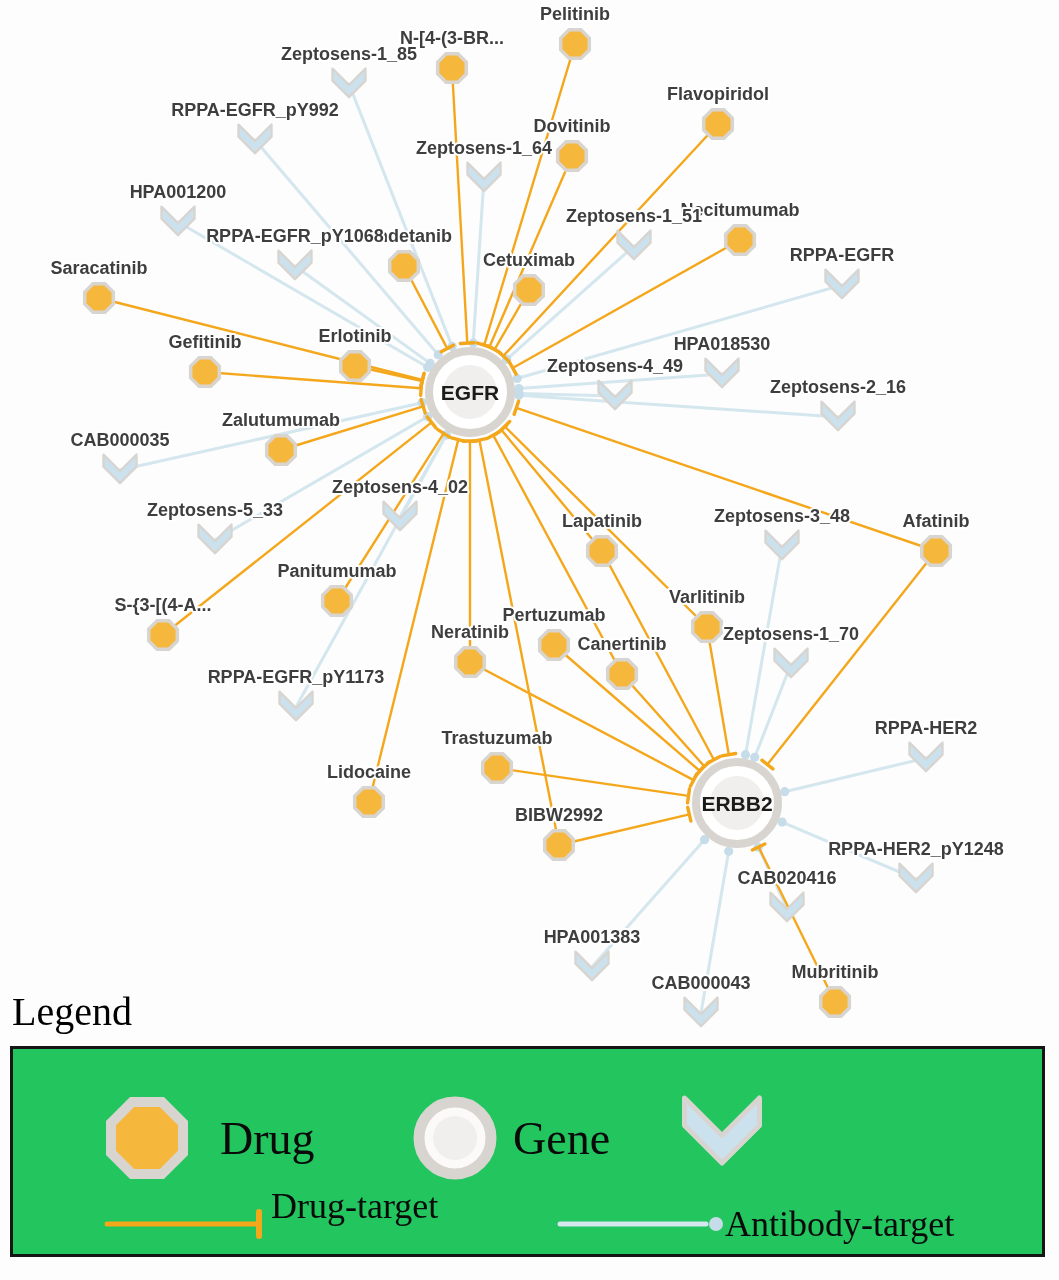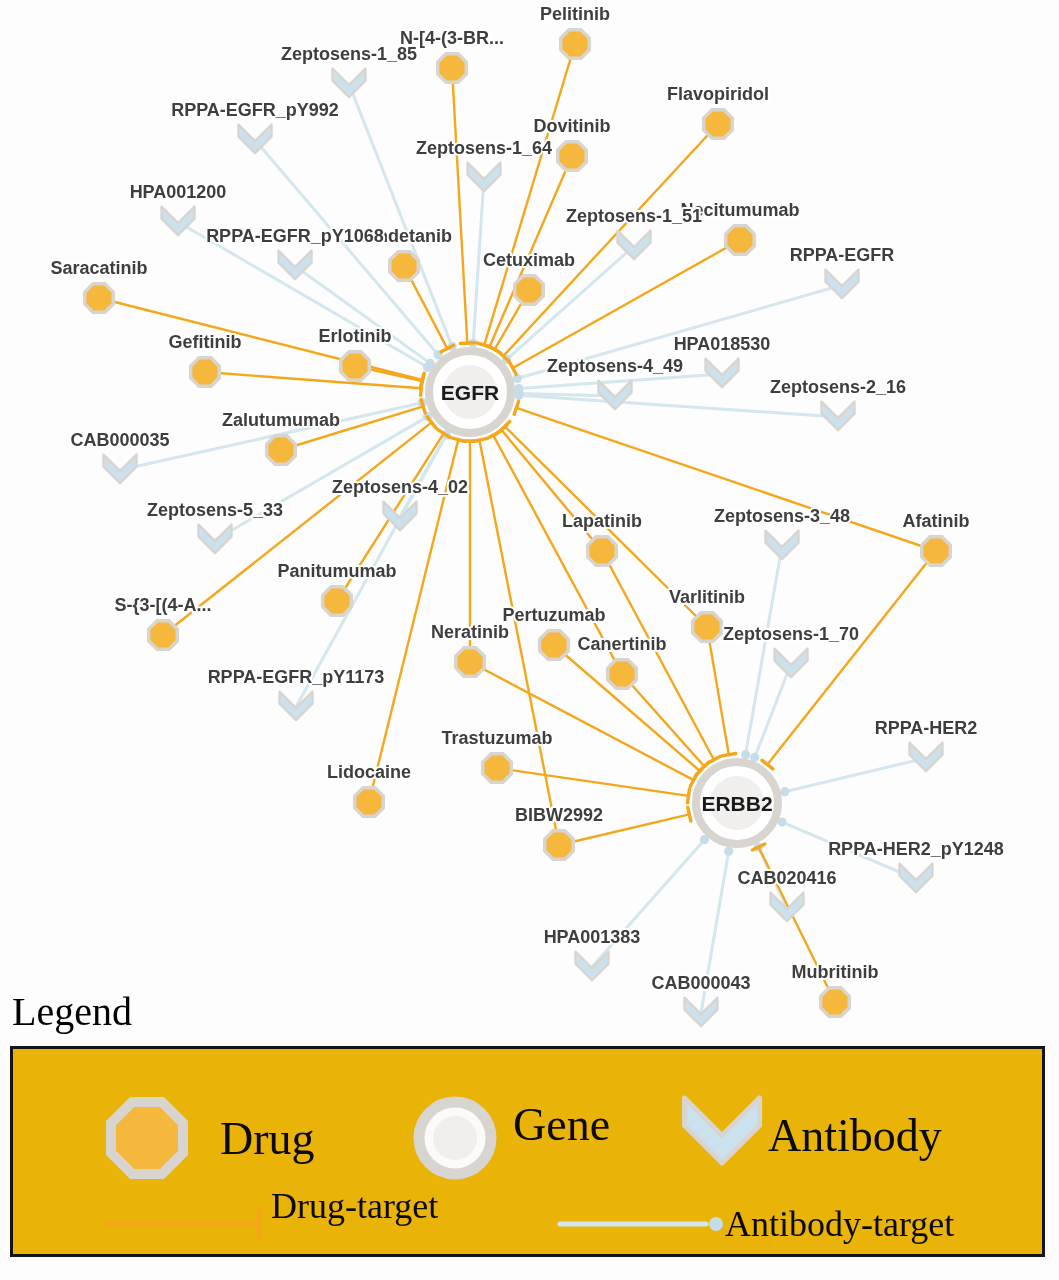--- a/index.html
+++ b/index.html
@@ -2,21 +2,21 @@
 <html><head>
 <meta charset="utf-8">
 <style>
   html,body{margin:0;padding:0;background:#ffffff;}
   .page{position:relative;width:1059px;height:1280px;background:#fdfdfd;overflow:hidden;
         font-family:"Liberation Sans",sans-serif;}
   .network-svg{position:absolute;left:0;top:0;}
   .legend-title{position:absolute;left:12px;top:988px;font-family:"Liberation Serif",serif;
         font-weight:normal;font-size:40px;color:#000;}
   .legend-box{position:absolute;left:10px;top:1046px;width:1035px;height:211px;
-        border:3px solid #151515;background:#eab308;box-sizing:border-box;text-align:center;}
+        border:3px solid #151515;background:#22c55e;box-sizing:border-box;text-align:center;}
   .lg-item{position:absolute;transform:translateY(-50%);font-family:"Liberation Serif",serif;
         color:#0a0a0a;white-space:nowrap;}
   .lg-big{font-size:46px;}
   .lg-small{font-size:36px;}
   .sym{position:absolute;}
 </style>
 </head>
 <body>
 
 <div class="page">
@@ -335,26 +335,25 @@
   <div class="legend-box">
     <svg class="sym" style="left:78px;top:33px" width="112" height="112">
         <polygon points="92.0,70.9 70.9,92.0 41.1,92.0 20.0,70.9 20.0,41.1 41.1,20.0 70.9,20.0 92.0,41.1" fill="#f6b73d" stroke="#d8d5d1" stroke-width="10"></polygon>
       </svg>
     <div class="lg-item lg-big" style="left:207px;top:89px">Drug</div>
 
     <svg class="sym" style="left:386px;top:33px" width="112" height="112">
         <circle cx="56" cy="56" r="36" fill="#fbfaf9" stroke="#d8d5d1" stroke-width="11"></circle>
         <circle cx="56" cy="56" r="22" fill="#f1efed"></circle>
       </svg>
-    <div class="lg-item lg-big" style="left:500px;top:75px">Gene</div>
+    <div class="lg-item lg-big" style="left:500px;top:89px">Gene</div>
 
     <svg class="sym" style="left:653px;top:34px" width="112" height="100">
         <path d="M 18.5,15.0 L 56.0,52.5 L 93.5,15.0 L 93.5,42.5 L 56.0,80.0 L 18.5,42.5 Z" fill="#cbe2ee" stroke="#d8d5d1" stroke-width="5" stroke-linejoin="round"></path>
       </svg>
-    <div class="lg-item lg-big" style="left:755px;top:86px">Antibody</div>
 
     <svg class="sym" style="left:90px;top:158px" width="180" height="34">
         <line x1="4" y1="17" x2="156" y2="17" stroke="#f4a71b" stroke-width="5" stroke-linecap="round"></line>
         <line x1="156" y1="5" x2="156" y2="29" stroke="#f4a71b" stroke-width="6" stroke-linecap="round"></line>
       </svg>
     <div class="lg-item lg-small" style="left:258px;top:157px">Drug-target</div>
 
     <svg class="sym" style="left:543px;top:158px" width="180" height="34">
         <line x1="4" y1="17" x2="150" y2="17" stroke="#d4e6ee" stroke-width="5" stroke-linecap="round"></line>
         <circle cx="160" cy="17" r="7" fill="#c6dde9"></circle>

